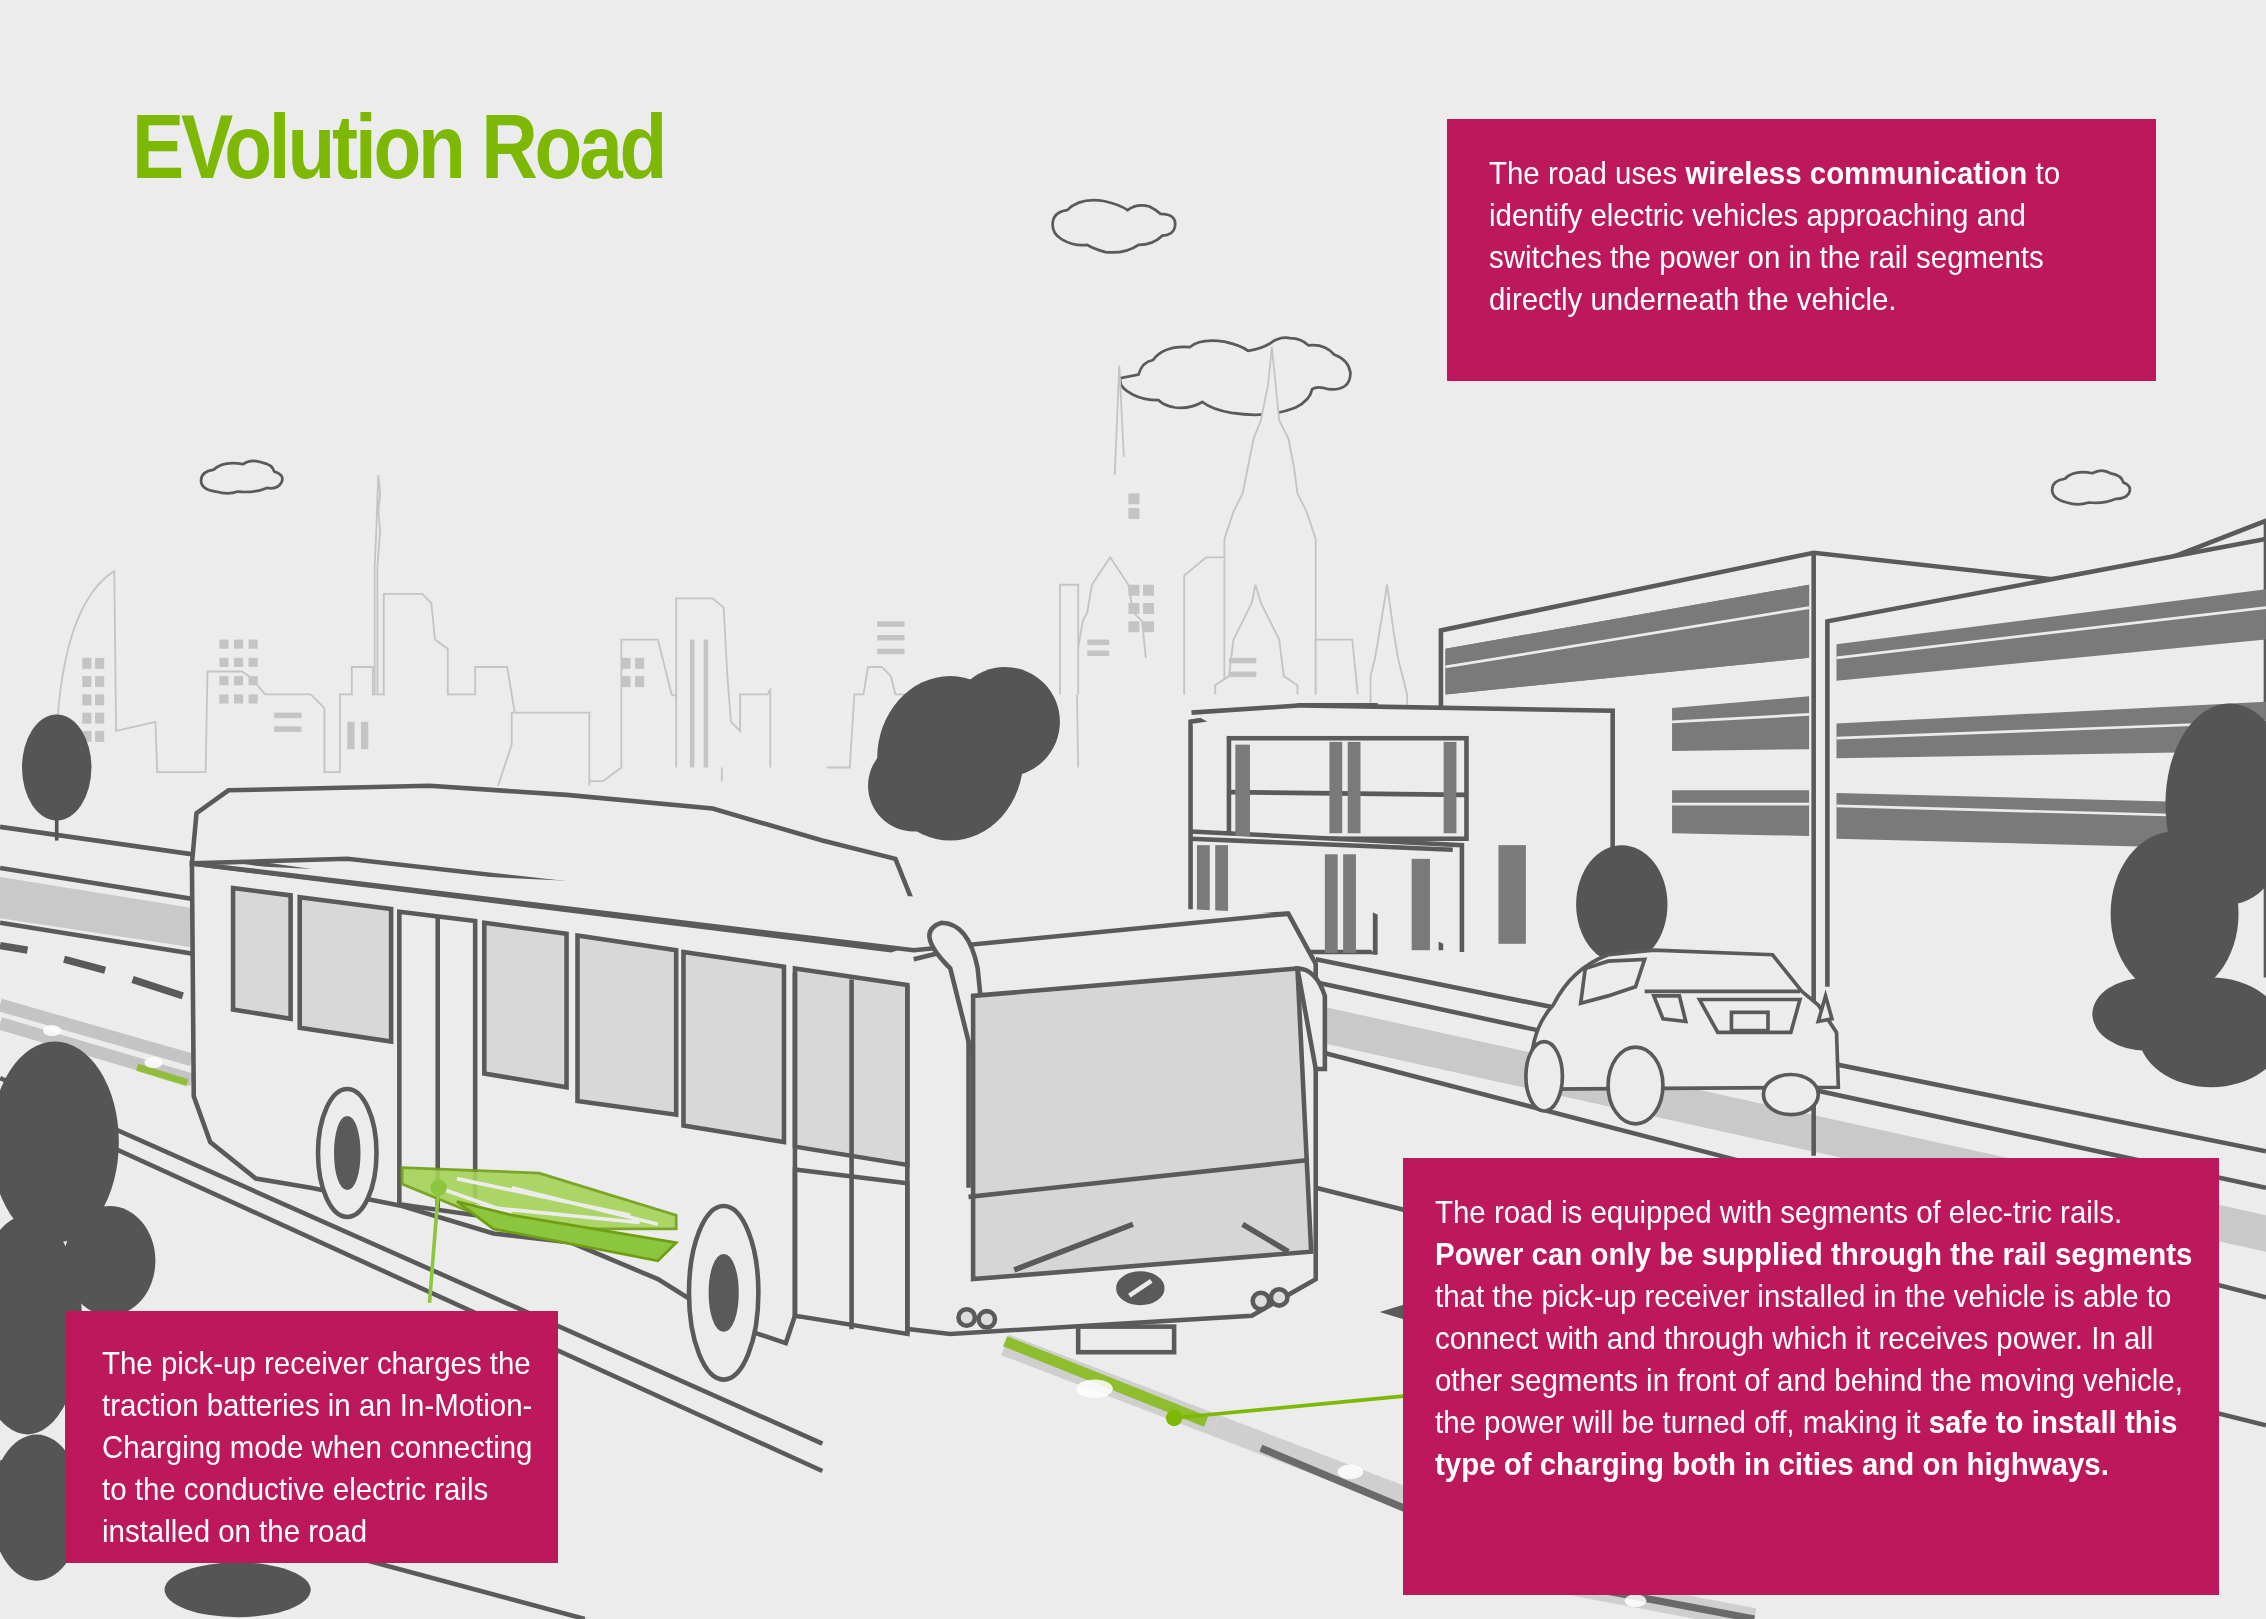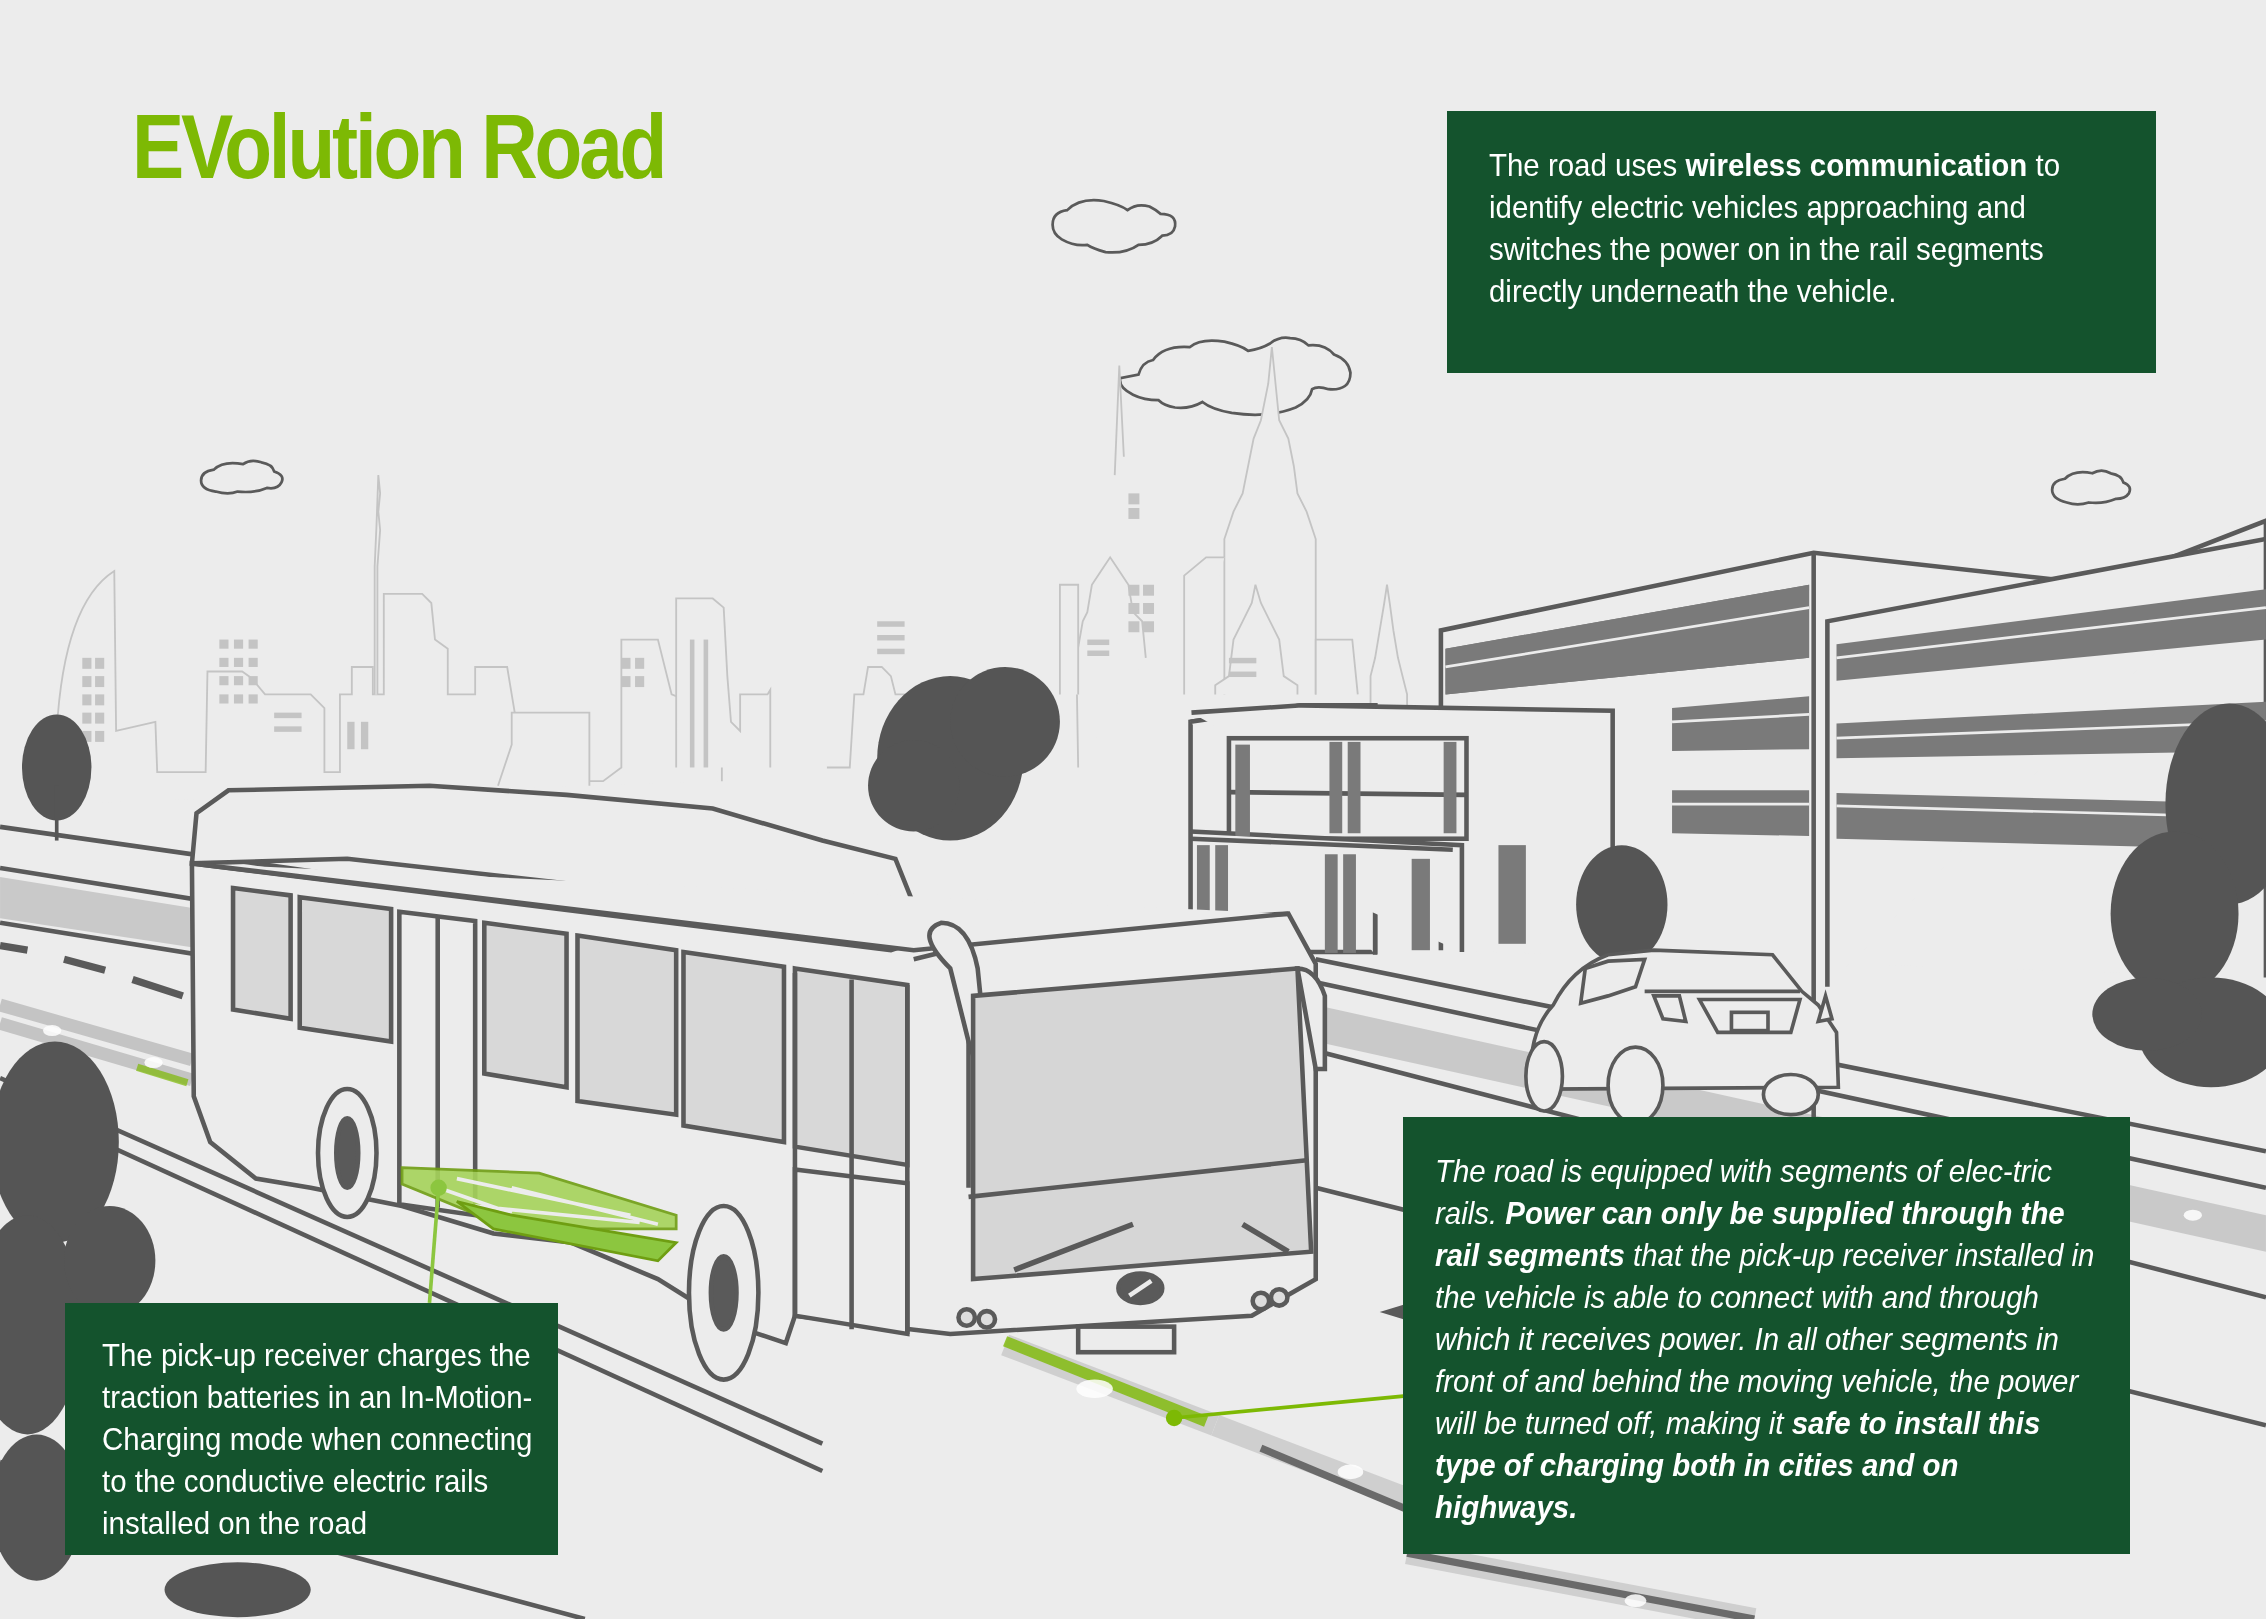--- a/index.html
+++ b/index.html
@@ -2,26 +2,26 @@
 <html style="font-size:14.6px"><head>
 <meta charset="utf-8">
 <style>
   html, body { margin: 0; padding: 0; }
   body { width: 2266px; height: 1619px; background: #ececec; position: relative; overflow: hidden;
          font-family: "Liberation Sans", "DejaVu Sans", sans-serif; }
   .scene { position: absolute; left: 0; top: 0; width: 2266px; height: 1619px; }
   .title { position: absolute; left: 132px; top: 101px; margin: 0; color: #7db904;
            font-family: "Liberation Sans", sans-serif; font-weight: bold; font-size: 91px;
            letter-spacing: -3.7px; line-height: 1; transform: scaleX(0.86); transform-origin: left top; }
-  .callout { position: absolute; background: #14532d; color: #ffffff; box-sizing: border-box;
-             font-family: "Liberation Sans", sans-serif; font-size: 32px; line-height: 42px; }
+  .callout { position: absolute; background: #be185d; color: #ffffff; box-sizing: border-box;
+             font-family: "Liberation Sans", sans-serif; font-size: 32px; line-height: 42px; margin-top: 8px; }
   .callout p { margin: 0; transform: scaleX(0.92); transform-origin: left top; width: 108%; }
   .callout b { font-weight: bold; }
   #callout-wireless { left: 1447px; top: 111px; width: 709px; height: 262px; padding: 33px 27.4px 0 42px; }
-  #callout-rails { left: 1403px; top: 1117px; width: 727px; height: 437px; padding: 33px 18.3px 0 32px; font-style: italic; }
+  #callout-rails { left: 1403px; top: 1150px; width: 816px; height: 437px; padding: 33px 18.3px 0 32px; }
   #callout-pickup { left: 65px; top: 1303px; width: 493px; height: 252px; padding: 31px 18.3px 0 37px; }
 </style>
 </head>
 <body>
 
 <svg class="scene" viewBox="0 0 2480 1772" xmlns="http://www.w3.org/2000/svg">
 
   <g fill="#ececec" stroke="#5a5a5a" stroke-width="3">
     <path d="M1152,246 q0,-14 16,-16 q14,-14 40,-10 q18,4 26,10 q10,-8 24,-4 q8,4 12,8 q18,0 16,14 q-2,10 -14,10 q-10,10 -26,10 q-14,10 -36,8 q-14,-4 -20,-8 q-14,2 -28,-6 q-10,-6 -10,-16z"></path>
   </g>

